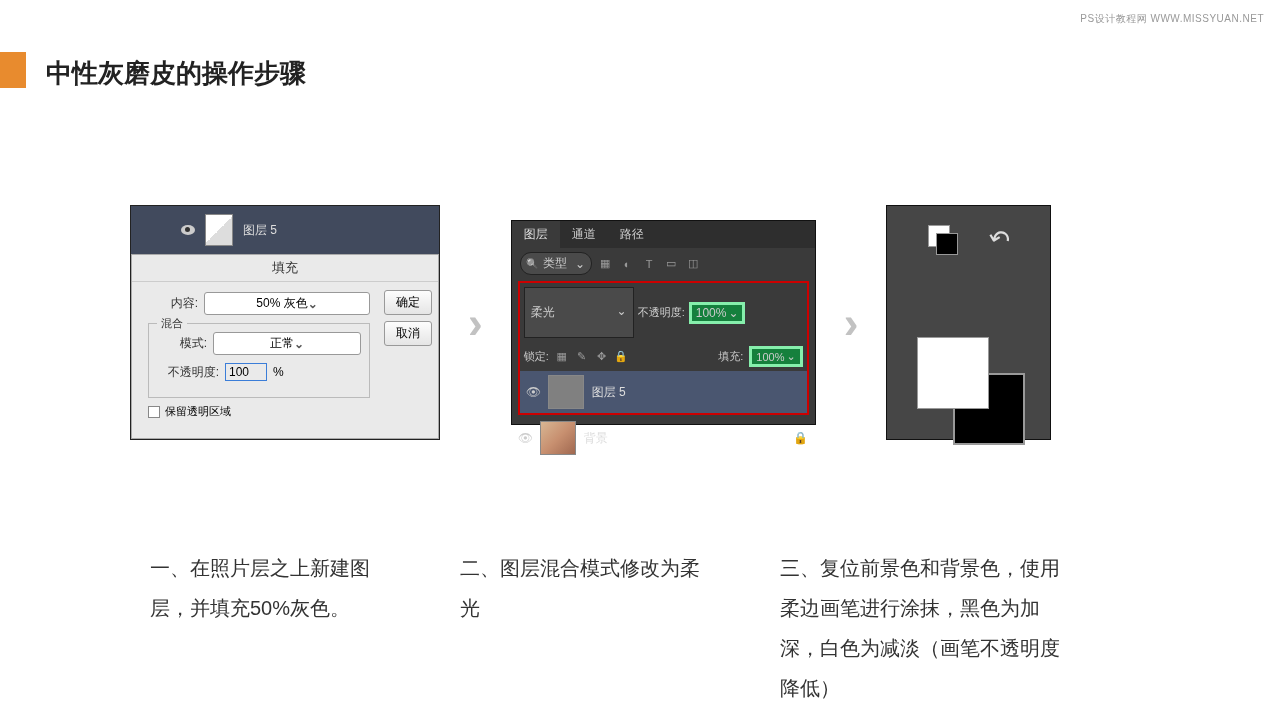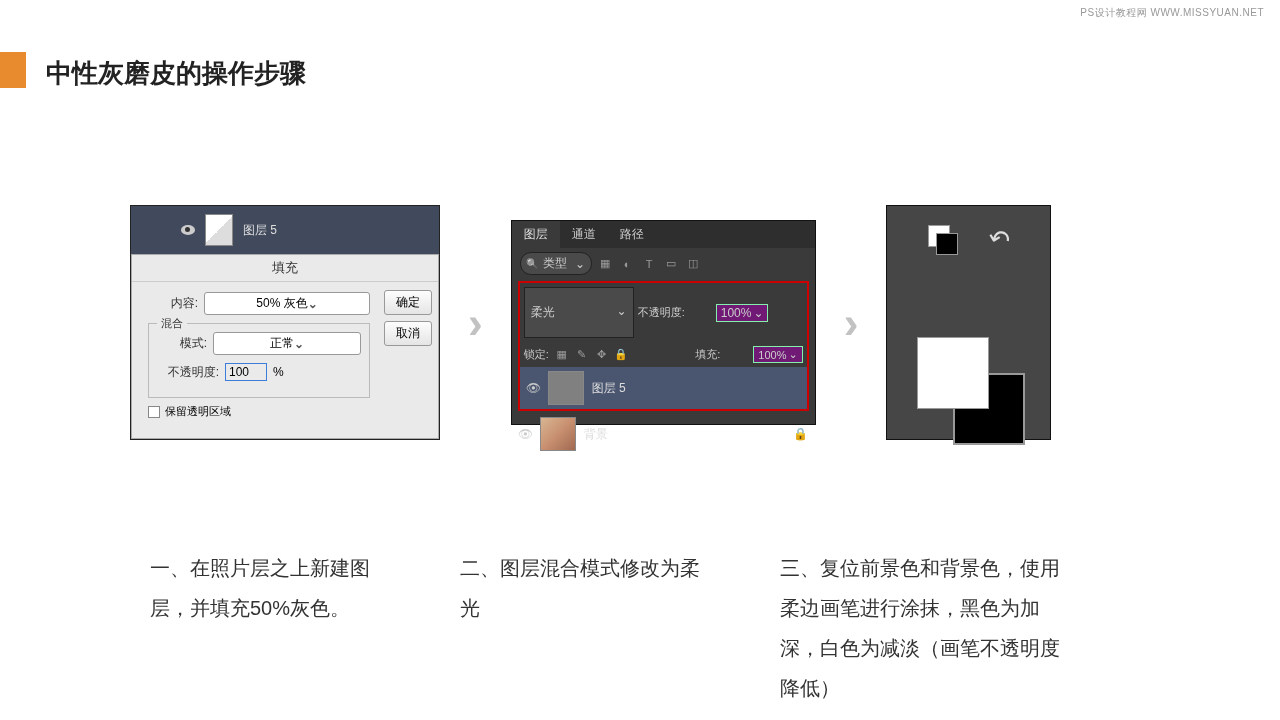--- a/index.html
+++ b/index.html
@@ -1,17 +1,17 @@
 <!DOCTYPE html>
 <html><head>
 <meta charset="utf-8">
 <style>
 * { margin: 0; padding: 0; box-sizing: border-box; }
 body { width: 1280px; height: 720px; background: #fff; font-family: "Microsoft YaHei", sans-serif; position: relative; }
-.watermark { position: absolute; top: 6px; right: 16px; font-size: 10px; color: #999; letter-spacing: 0.5px; }
+.watermark { position: absolute; top: 12px; right: 16px; font-size: 10px; color: #999; letter-spacing: 0.5px; }
 .orange-bar { position: absolute; top: 52px; left: 0; width: 26px; height: 36px; background: #e88b2e; }
 .title { position: absolute; top: 56px; left: 46px; font-size: 26px; font-weight: bold; color: #222; }
 
 .panels { position: absolute; top: 205px; left: 130px; display: flex; align-items: center; gap: 28px; }
 .arrow { color: #c2c2c2; font-size: 44px; font-weight: bold; }
 
 
 .panel1 { width: 310px; height: 235px; background: #3a3a3a; border: 1px solid #222; position: relative; }
 .p1-top { height: 48px; background: #414a5d; display: flex; align-items: center; padding-left: 50px; gap: 10px; }
 .eye { width: 14px; height: 10px; background: #ccc; border-radius: 50%; position: relative; }
@@ -43,21 +43,21 @@
 .kind-select { background: #4a4a4a; border: 1px solid #222; padding: 2px 6px; border-radius: 11px; display: flex; align-items: center; gap: 4px; }
 .kind-select::before { content: "🔍"; font-size: 10px; filter: grayscale(1); }
 .kind-select::after { content: "⌄"; margin-left: 4px; }
 .icon-row { display: flex; gap: 8px; align-items: center; }
 .mini-icon { width: 14px; height: 14px; display: flex; align-items: center; justify-content: center; color: #999; font-size: 11px; }
 .redbox { border: 2px solid #c00; margin: 2px 6px; padding: 0; }
 .blend-row { display: flex; align-items: center; padding: 4px 4px; gap: 4px; }
 .blend-select { background: #4a4a4a; border: 1px solid #222; padding: 16px 6px; flex: 0 0 110px; display: flex; justify-content: space-between; }
 .blend-select::after { content: "⌄"; }
 .opac-label { font-size: 11px; color: #ccc; }
-.opac-val { background: #701a75; border: 1px solid #86efac; padding: 1px 4px; display: flex; align-items: center; margin-left: 27px; }
+.opac-val { background: #15803d; border: 3px solid #86efac; padding: 1px 4px; display: flex; align-items: center; }
 .opac-val::after { content: "⌄"; margin-left: 2px; }
 .lock-row { display: flex; align-items: center; gap: 6px; padding: 4px; font-size: 11px; }
 .lock-icons { display: flex; gap: 6px; }
 .lock-ic { width: 14px; height: 14px; display: flex; align-items: center; justify-content: center; color: #999; }
 .layer-row { display: flex; align-items: center; padding: 4px 6px; gap: 8px; }
 .layer-row.sel { background: #4a5670; }
 .layer-eye { width: 14px; }
 .layer-thumb { width: 36px; height: 34px; border: 1px solid #888; }
 .gray-thumb { background: #808080; }
 .photo-thumb { background: linear-gradient(135deg,#d8b693,#c89070,#a06850); }

